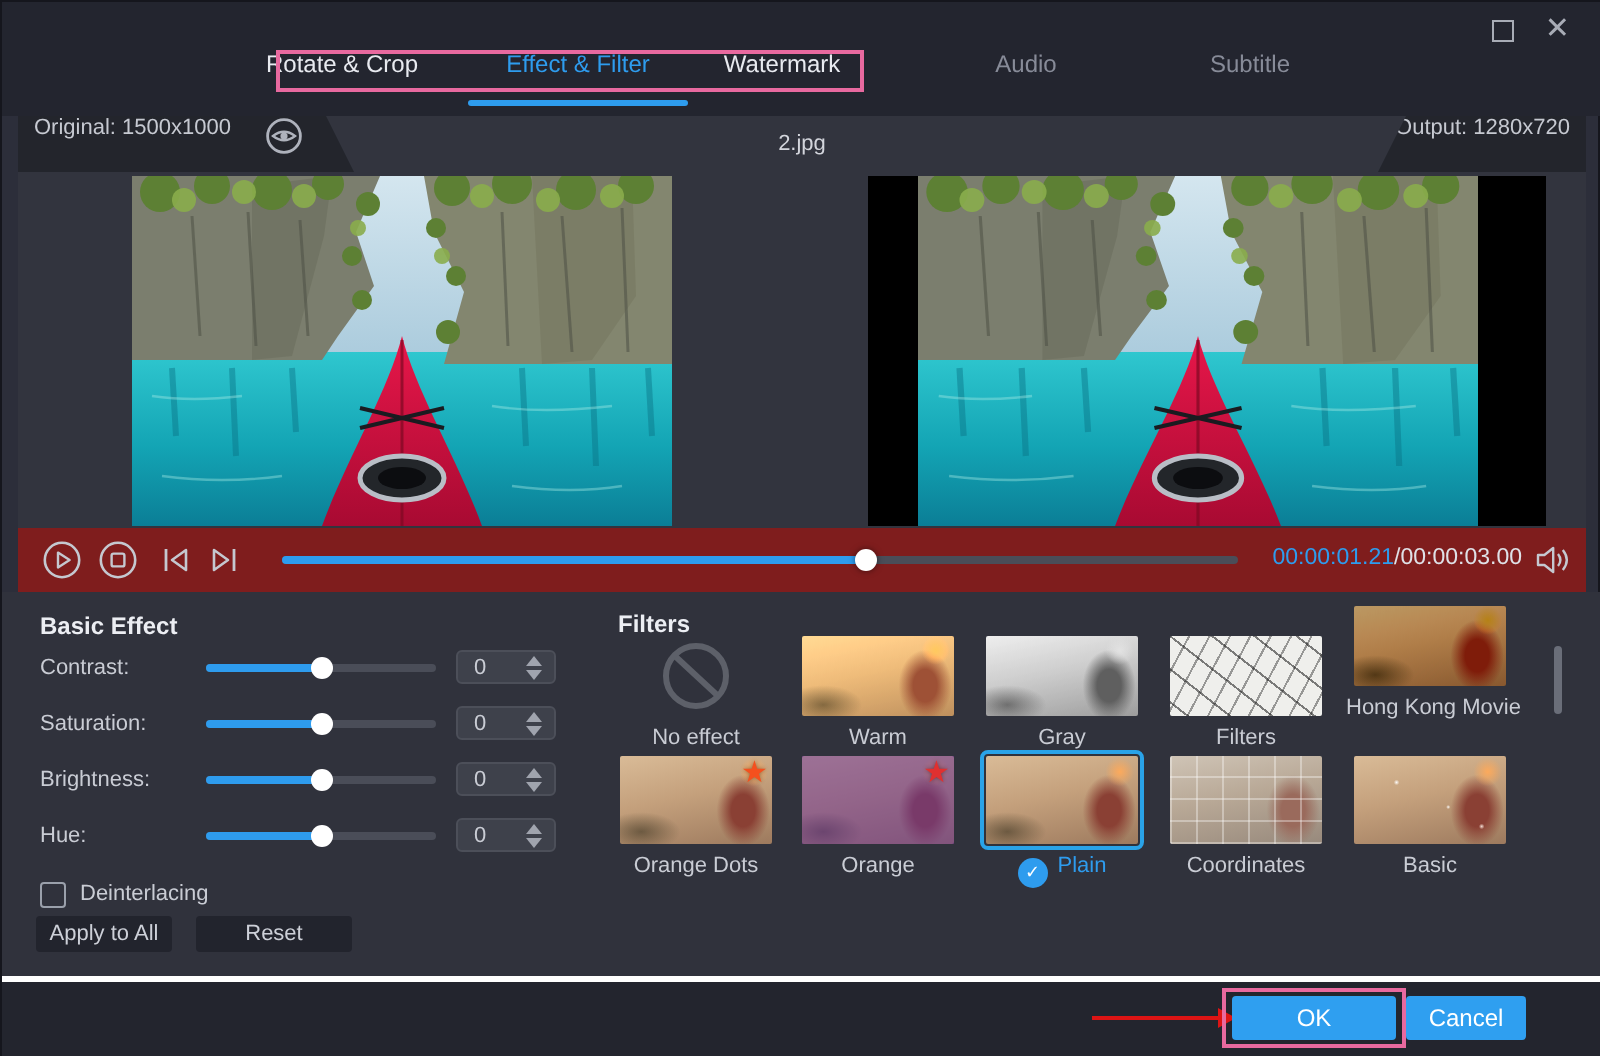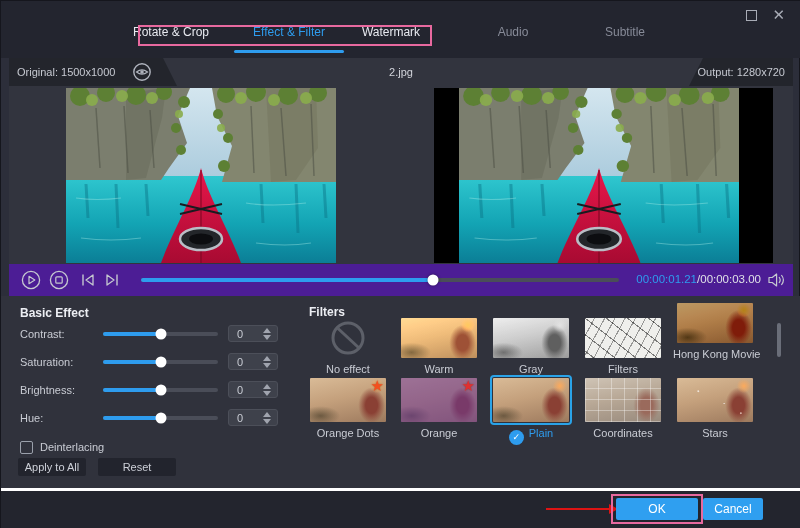--- a/index.html
+++ b/index.html
@@ -13,31 +13,31 @@
   .tab.dim { color:#878b98; }
   .tab.active { color:#2e9cee; }
   .tab-underline { position:absolute; left:233px; top:49px; width:110px; height:3px; background:#2e9cee; border-radius:2px; }
   .anno-tabs { position:absolute; left:137px; top:24px; width:294px; height:21px; border:2px solid #e8699f; pointer-events:none; }
   .winctl { position:absolute; top:7px; color:#a8acb6; font-size:13px; cursor:pointer; line-height:14px; }
   .winctl.max { right:44px; font-size:11px; border:1.5px solid #a8acb6; width:11px; height:11px; top:9px; }
   .winctl.close { right:16px; font-size:15px; }
 
   
   .preview-wrap { position:absolute; left:8px; top:57px; width:784px; height:206px; background:#32343e; }
-  .ph-tab { position:absolute; top:0; height:28px; background:#23252c; color:#c6c9d1; font-size:11px; display:flex; align-items:center; }
+  .ph-tab { position:absolute; top:0; height:28px; background:#23252c; color:#c6c9d1; font-size:11px; display:flex; align-items:flex-start; }
   .ph-left { left:0; width:168px; padding-left:8px; clip-path:polygon(0 0,154px 0,168px 100%,0 100%); }
   .ph-right { right:0; width:104px; justify-content:flex-end; padding-right:8px; clip-path:polygon(14px 0,100% 0,100% 100%,0 100%); }
   .ph-file { position:absolute; top:0; left:0; width:100%; height:28px; display:flex; align-items:center; justify-content:center; color:#d3d5dc; font-size:11px; }
   .eye-btn { margin-left:16px; display:inline-flex; cursor:pointer; }
   .img-left { position:absolute; left:57px; top:30px; width:270px; height:175px; }
   .viewport-right { position:absolute; left:425px; top:30px; width:339px; height:175px; background:#000; }
   .viewport-right svg { position:absolute; left:25px; top:0; }
 
   
-  .playerbar { position:absolute; left:8px; top:263px; width:784px; height:32px; background:#4c1d95; }
+  .playerbar { position:absolute; left:8px; top:263px; width:784px; height:32px; background:#7f1d1d; }
   .pbtn { position:absolute; top:6px; width:20px; height:20px; cursor:pointer; }
   .seek { position:absolute; left:132px; top:14px; width:478px; height:4px; background:#4a4d58; border-radius:2px; cursor:pointer; }
   .seek-fill { position:absolute; left:0; top:0; height:4px; background:#2e9cee; border-radius:2px; }
   .seek-thumb { position:absolute; top:50%; width:11px; height:11px; background:#fff; border-radius:50%; transform:translate(-50%,-50%); box-shadow:0 0 3px rgba(0,0,0,.5); }
   .time { position:absolute; right:32px; top:9px; font-size:11.5px; white-space:nowrap; }
   .time .cur { color:#2e9cee; }
   .time .tot { color:#dfe1e7; }
   .vol { position:absolute; right:8px; top:8px; cursor:pointer; }
 
   
@@ -371,21 +371,21 @@
     <div class="ftile row2 selected" style="left:488px; top:82px">
       <div class="fthumb"></div>
       <div class="flabel"><span class="check-badge">✓</span><span>Plain</span></div>
     </div>
     <div class="ftile row2" style="left:580px; top:82px">
       <div class="fthumb coordinates"></div>
       <div class="flabel">Coordinates</div>
     </div>
     <div class="ftile row2" style="left:672px; top:82px">
       <div class="fthumb stars"></div>
-      <div class="flabel">Stars</div>
+      <div class="flabel">Basic</div>
     </div>
   </div>
 
   <div class="fscroll"></div>
 
   <div class="footer">
     <div class="arrow-red"></div>
     <div class="ok-anno"></div>
     <div class="btn-blue" style="left:615px; width:82px">OK</div>
     <div class="btn-blue" style="left:702px; width:60px">Cancel</div>

